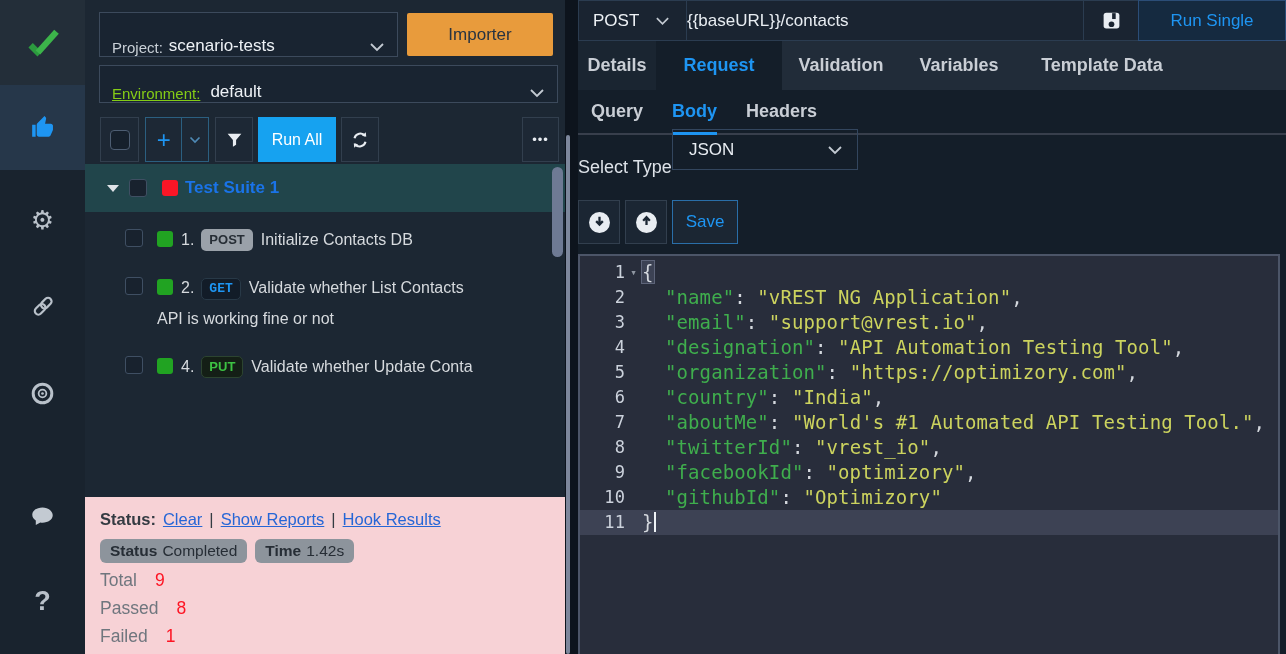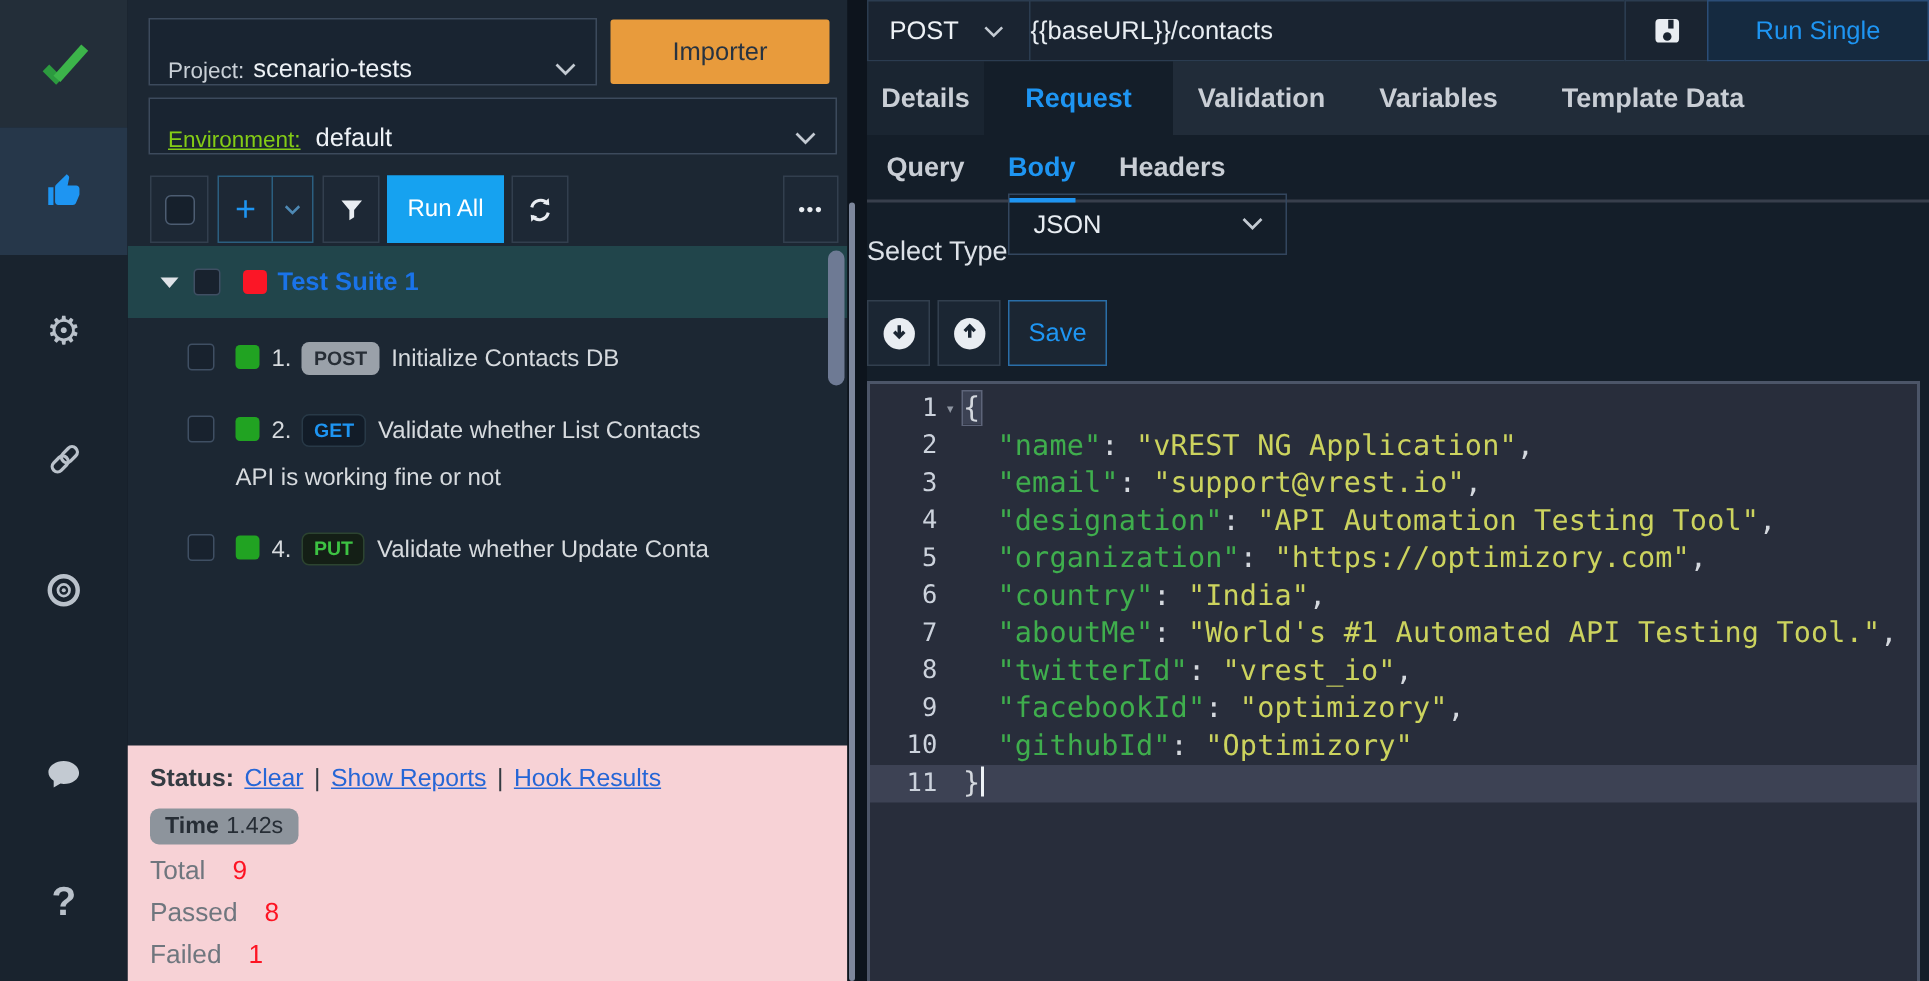--- a/index.html
+++ b/index.html
@@ -51,21 +51,21 @@
   .suite-row .sq { margin-right:7px; }
   .suite-title { color:#1a73e8; font-size:17px; font-weight:bold; margin-left:0; }
   .titem { display:flex; align-items:flex-start; padding:12px 0 5px 40px; cursor:pointer; }
   .titem.sel { background:#2a4156; }
   .titem .cb { margin-top:5px; }
   .tcontent { margin-left:14px; width:322px; color:#d6dade; font-size:16px; line-height:31px; }
   .tcontent .sq { display:inline-block; vertical-align:-2px; margin-right:8px; }
   .tnum { margin-right:7px; }
   .badge { display:inline-block; font-size:13px; font-weight:bold; border-radius:5px; padding:3px 8px; line-height:1.2; vertical-align:1px; margin-right:8px; }
   .badge-gray { background:#9aa1a9; color:#272e36; }
-  .badge-blue { background:#121c28; color:#1e95f2; border:1px solid #283947; padding:2px 7px; }
+  .badge-blue { background:#121c28; color:#1e95f2; border:1px solid #283947; padding:2px 7px;font-family:Liberation Mono, monospace; }
   .badge-green { background:#141f16; color:#3dc243; border:1px solid #2c4430; padding:2px 7px; }
   .tree-thumb { position:absolute; left:467px; top:3px; width:11px; height:90px; background:#6e7a94; border-radius:6px; cursor:grab; }
 
   
   .results { position:absolute; left:0; top:497px; width:480px; height:157px; background:#f7d2d6; padding:13px 0 6px 15px; overflow:hidden; }
   .r-line { font-size:16.5px; color:#343b42; }
   .r-status { font-weight:bold; margin-right:7px; }
   .r-link { color:#2666d6; text-decoration:underline; cursor:pointer; }
   .r-sep { color:#343b42; margin:0 7px; }
   .r-badges { margin-top:10px; display:flex; gap:8px; }
@@ -253,20 +253,21 @@
       </div>
 
       <div class="tree-thumb"></div>
     </div>
 
     <div class="results">
       <div class="r-line">
         <span class="r-status">Status:</span><a class="r-link">Clear</a><span class="r-sep">|</span><a class="r-link">Show Reports</a><span class="r-sep">|</span><a class="r-link">Hook Results</a>
       </div>
       <div class="r-badges">
+        <span class="r-badge"><b>Status</b><span>Completed</span></span>
         <span class="r-badge"><b>Time</b><span>1.42s</span></span>
       </div>
       <div class="r-stat">
           <span class="lbl">Total</span>
           <span class="val">9</span>
         </div>
       <div class="r-stat">
           <span class="lbl">Passed</span>
           <span class="val">8</span>
         </div>

